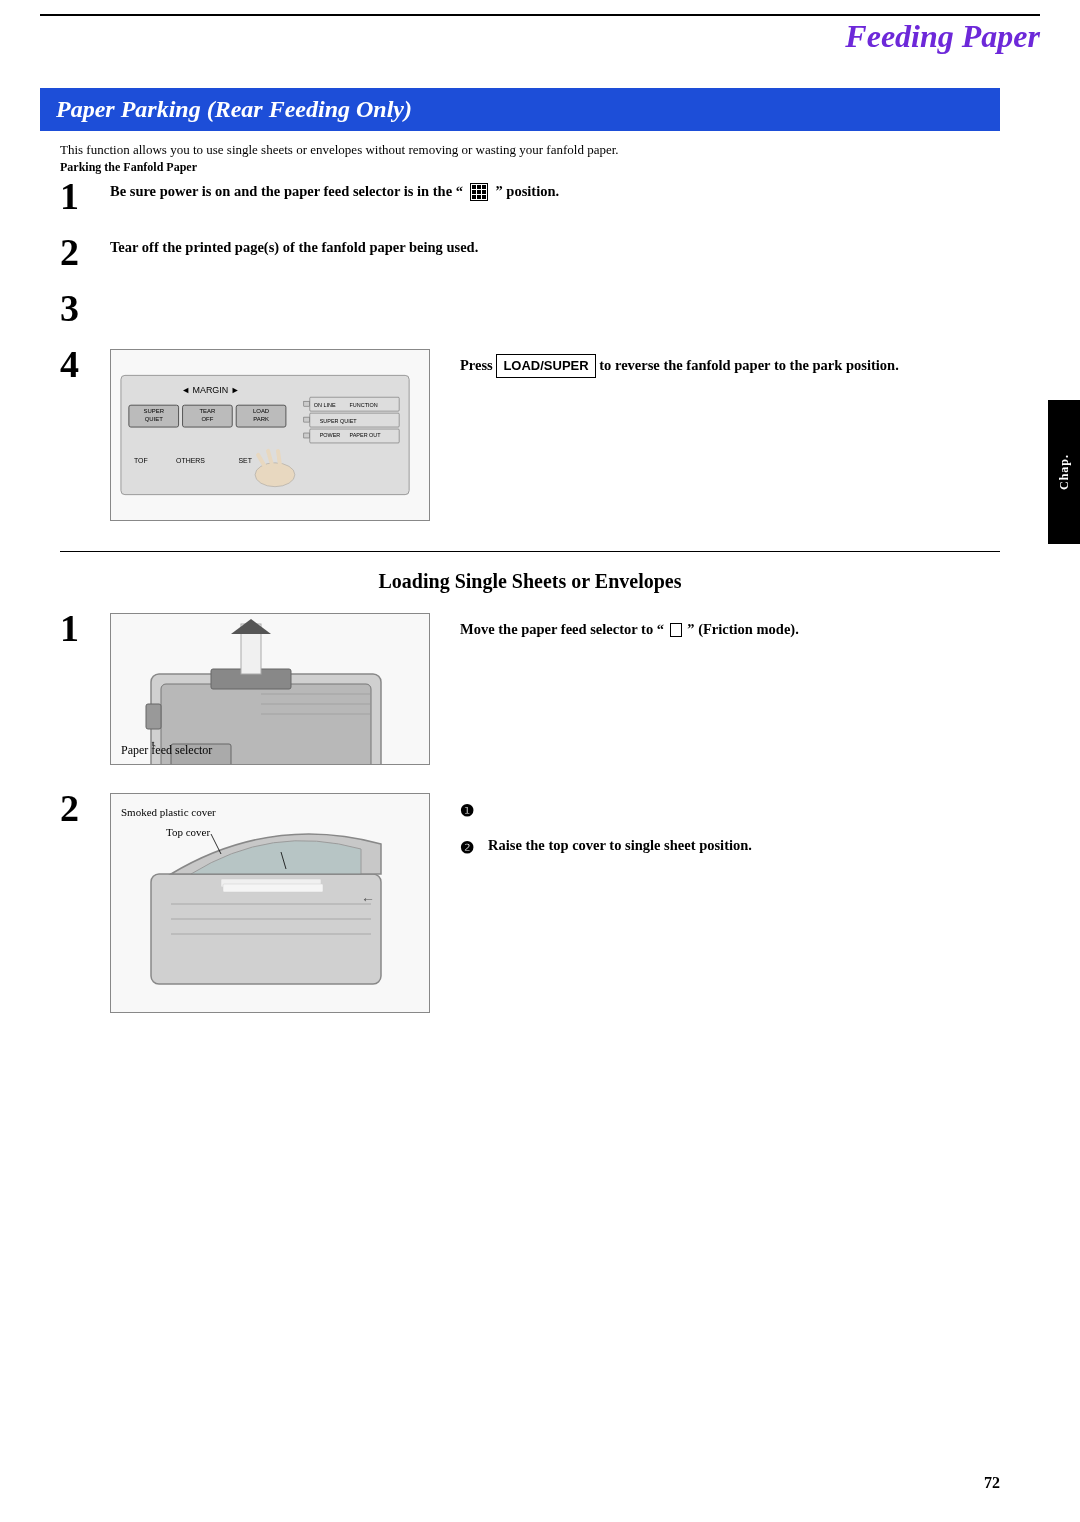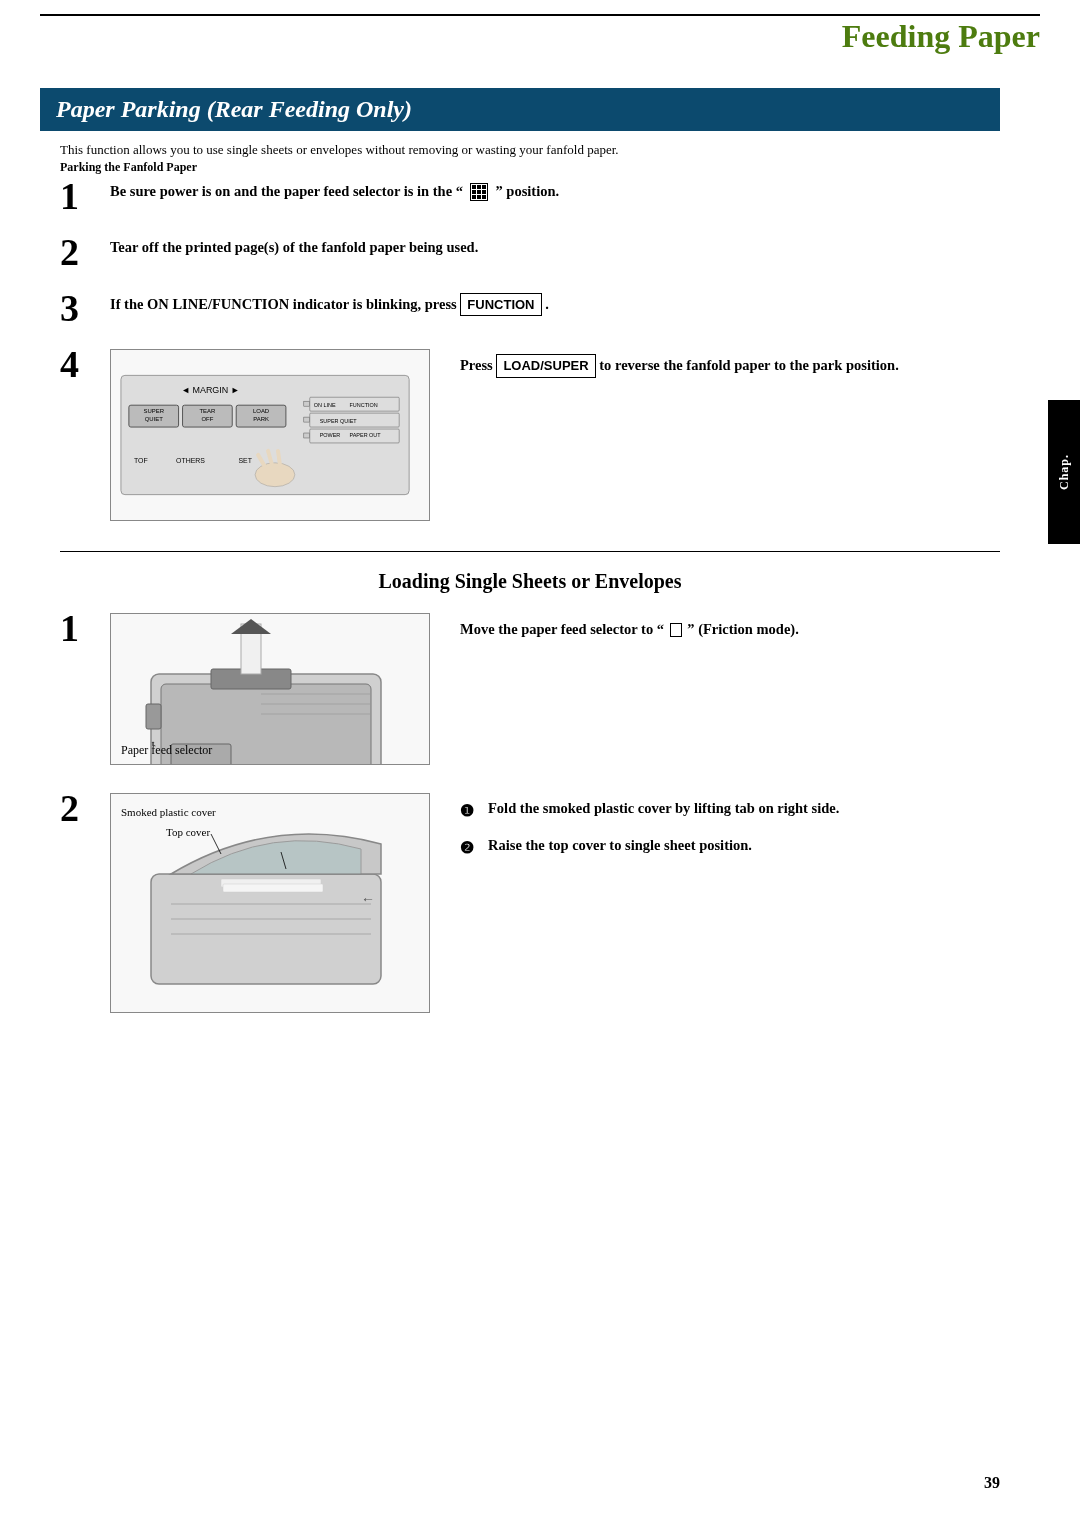--- a/index.html
+++ b/index.html
@@ -14,40 +14,41 @@
       overflow-x: hidden;
     }
 
     
     .page-title {
       position: absolute;
       top: 18px;
       right: 40px;
       font-size: 32px;
       font-weight: bold;
-      color: #4d7c0f;
+      font-style: italic;
+      color: #6d28d9;
     }
 
     
     .top-line {
       position: absolute;
       top: 14px;
       left: 40px;
       right: 40px;
       height: 2px;
       background: #000;
     }
 
     
     .section-header {
       position: absolute;
       top: 88px;
       left: 40px;
       right: 80px;
-      background: #0c4a6e;
+      background: #1d4ed8;
       padding: 8px 16px;
     }
 
     .section-header h1 {
       color: #fff;
       font-size: 24px;
       font-weight: bold;
       font-style: italic;
     }
 
@@ -317,23 +318,20 @@
     </div>
   </div>
 
   <div class="step">
     <div class="step-number">2</div>
     <div class="step-content">Tear off the printed page(s) of the fanfold paper being used.</div>
   </div>
 
   <div class="step">
     <div class="step-number">3</div>
-    <div class="step-content">
-      If the ON LINE/FUNCTION indicator is blinking, press <span class="btn-inline">FUNCTION</span> .
-    </div>
   </div>
 
   <div class="step4-row">
     <div class="step4-number">4</div>
 
     <div class="step4-image">
       <svg class="control-panel" viewBox="0 0 320 160" xmlns="http://www.w3.org/2000/svg">
 
         <rect x="10" y="20" width="290" height="120" rx="4" fill="#ddd" stroke="#999" stroke-width="1"></rect>
 
@@ -441,32 +439,31 @@
           <line x1="60" y1="125" x2="260" y2="125" stroke="#999" stroke-width="0.7"></line>
           <line x1="60" y1="140" x2="260" y2="140" stroke="#999" stroke-width="0.7"></line>
         </svg>
         
         <span class="label-arrow" style="top:12px; left:10px;">Smoked plastic cover</span>
         <span class="label-arrow" style="top:32px; left:55px;">Top cover</span>
       </div>
       <div class="img-step-text">
         <div class="bullet-item">
           <span class="bullet-circle">❶</span>
-          <span class="bullet-text">Fold the smoked plastic cover by lifting tab on right side.</span>
         </div>
         <div class="bullet-item">
           <span class="bullet-circle">❷</span>
           <span class="bullet-text">Raise the top cover to single sheet position.</span>
         </div>
       </div>
     </div>
 
   </div>
 
 </div>
 
 <div class="sidebar-tab">
   <span class="chap-label">Chap.</span>
   <span class="chap-num">3</span>
   <span class="using-label">Using the Printer</span>
 </div>
 
-<div class="page-number">39</div>
+<div class="page-number">72</div>
 
 </body></html>

